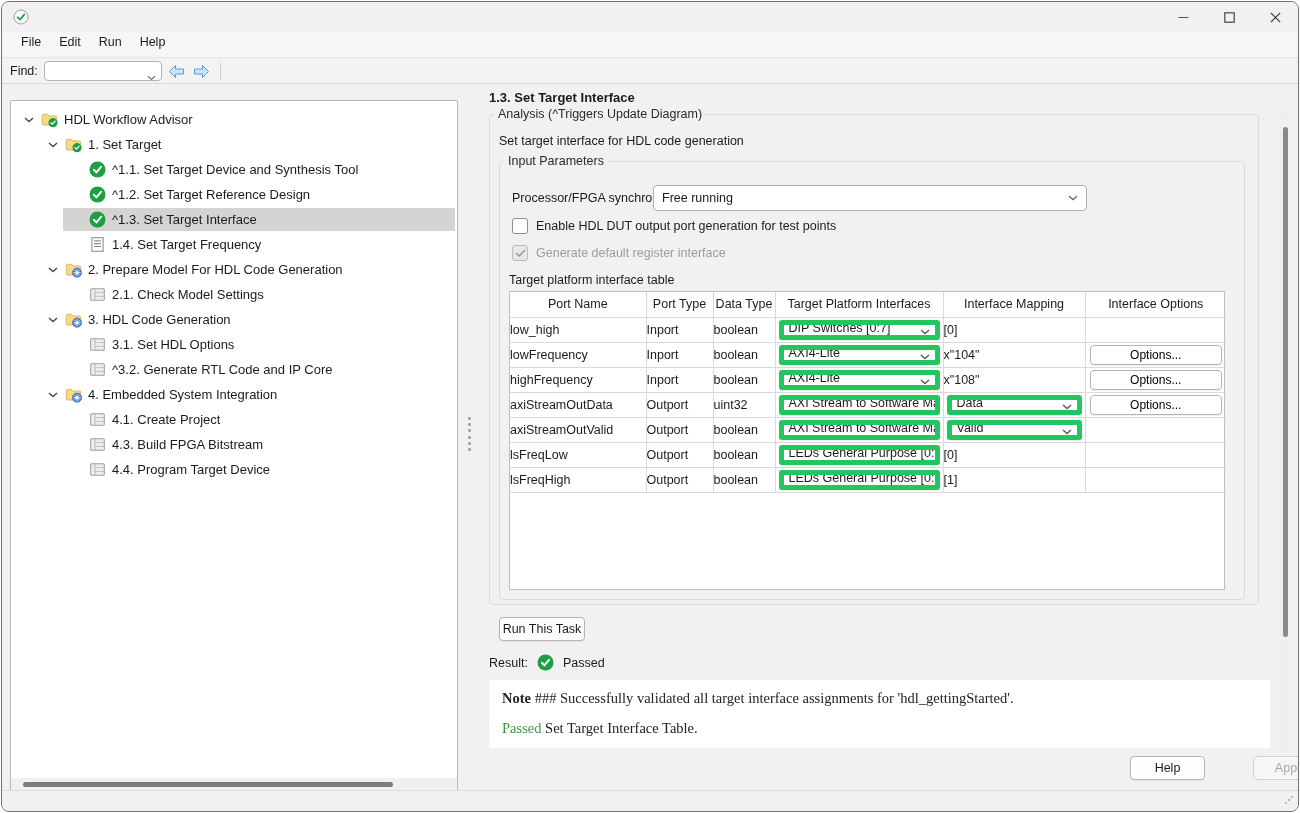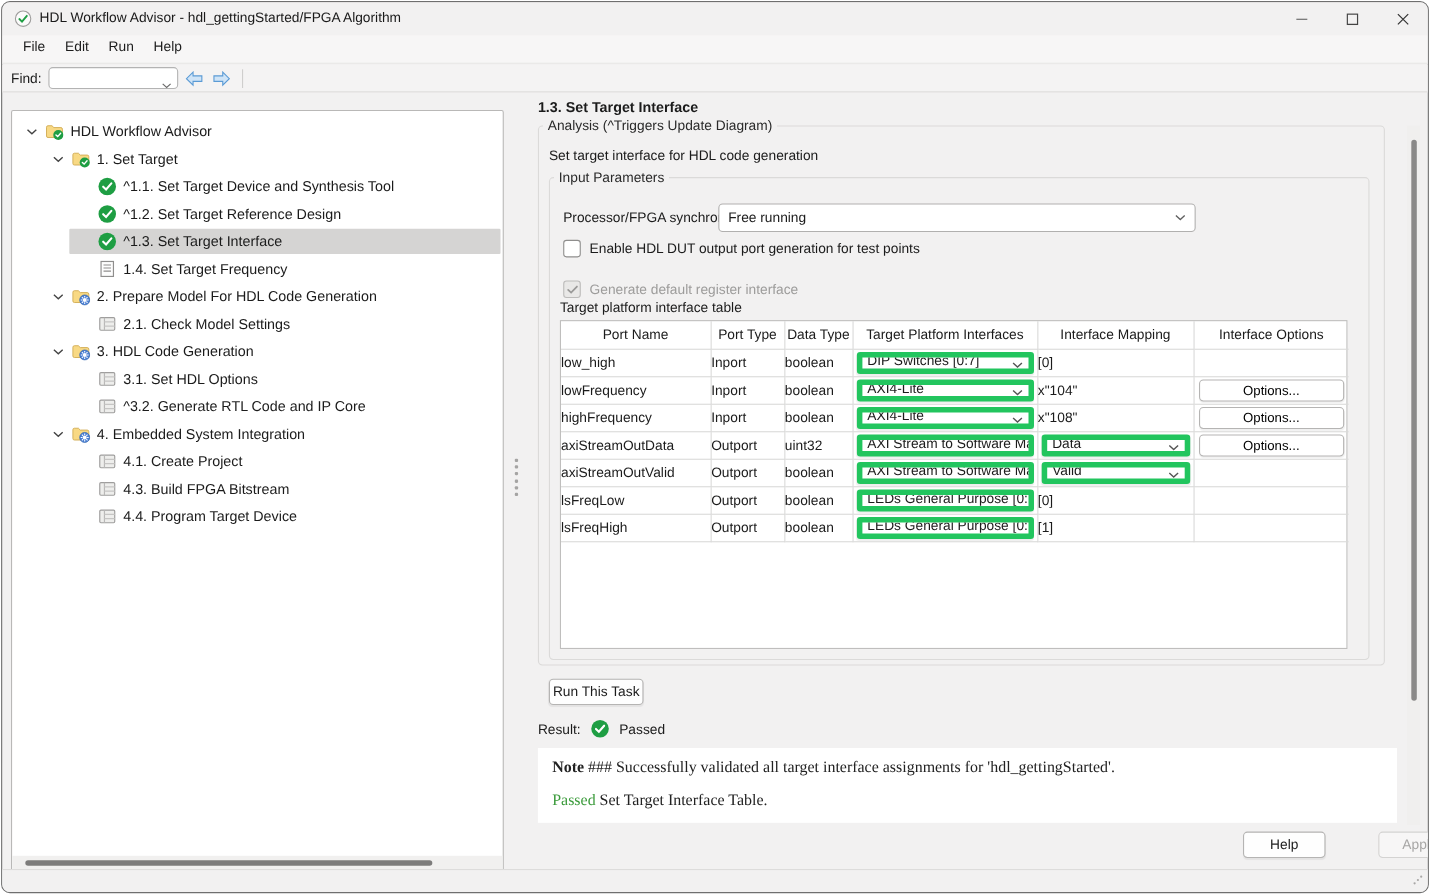--- a/index.html
+++ b/index.html
@@ -44,21 +44,21 @@
   fieldset { border:1px solid #dbdad9; border-radius:4px; position:absolute; }
   legend { font-size:12.5px; color:#2a2a2a; padding:0 4px; margin-left:4px; }
   #analysis-group { left:487px; top:105px; width:770px; height:498px; }
   #desc-text { position:absolute; left:497px; top:132px; font-size:12.5px; }
   #input-params-group { left:497px; top:152px; width:746px; height:446px; }
   #sync-label { position:absolute; left:510px; top:189px; font-size:12.5px; }
   .uiselect { background:#fff; border:1px solid #b1b0af; border-radius:4px; display:flex; align-items:center; justify-content:space-between; padding:0 8px; font-size:12.5px; }
   #sync-select { position:absolute; left:651px; top:183px; width:434px; height:26px; }
   .cbrow { position:absolute; display:flex; align-items:center; gap:8px; font-size:12.5px; }
   #cb1-row { left:510px; top:216px; }
-  #cb2-row { left:510px; top:253px; color:#9d9c9b; }
+  #cb2-row { left:510px; top:243px; color:#9d9c9b; }
   .cbox { width:16px; height:16px; border-radius:3px; }
   #cb1 { background:#fff; border:1px solid #8f8e8d; }
   #cb2 { background:#e9e8e7; border:1px solid #bcbbba; display:flex; align-items:center; justify-content:center; }
   #table-label { position:absolute; left:507px; top:271px; font-size:12.5px; }
   #table-box { position:absolute; left:507px; top:289px; width:716px; height:299px; background:#fff; border:1px solid #bfbebd; }
   #iface-table { border-collapse:collapse; width:714px; table-layout:fixed; font-size:12.5px;padding-left:15px; }
   #iface-table th { font-weight:normal; text-align:center; height:25px; border:1px solid #dadad9; border-top:none; }
   #iface-table th:first-child, #iface-table td:first-child { border-left:none; }
   #iface-table th:last-child, #iface-table td:last-child { border-right:none;margin-left:44px; }
   #iface-table td { height:25px; border:1px solid #dadad9; padding:0; vertical-align:middle; }
@@ -87,21 +87,20 @@
 
 <div id="window">
 
   <div id="titlebar">
     <span id="app-icon">
       <svg viewBox="0 0 16 16" width="16" height="16">
           <circle cx="8" cy="8" r="7" fill="#fbfbfb" stroke="#9e9d9c"></circle>
           <path d="M4.6 8.3 L7 10.6 L11.4 5.4" fill="none" stroke="#1e9e43" stroke-width="1.7" stroke-linecap="round"></path>
         </svg>
     </span>
-    <span id="window-title">HDL Workflow Advisor - hdl_gettingStarted/FPGA Algorithm</span>
     <div class="win-ctl" id="btn-min">
       <svg width="11" height="11" viewBox="0 0 11 11">
           <line x1="0.5" y1="5.5" x2="10.5" y2="5.5" stroke="#555" stroke-width="1.1"></line>
         </svg>
     </div>
     <div class="win-ctl" id="btn-max">
       <svg width="11" height="11" viewBox="0 0 11 11">
           <rect x="0.8" y="0.8" width="9.4" height="9.4" fill="none" stroke="#444" stroke-width="1.2"></rect>
         </svg>
     </div>

